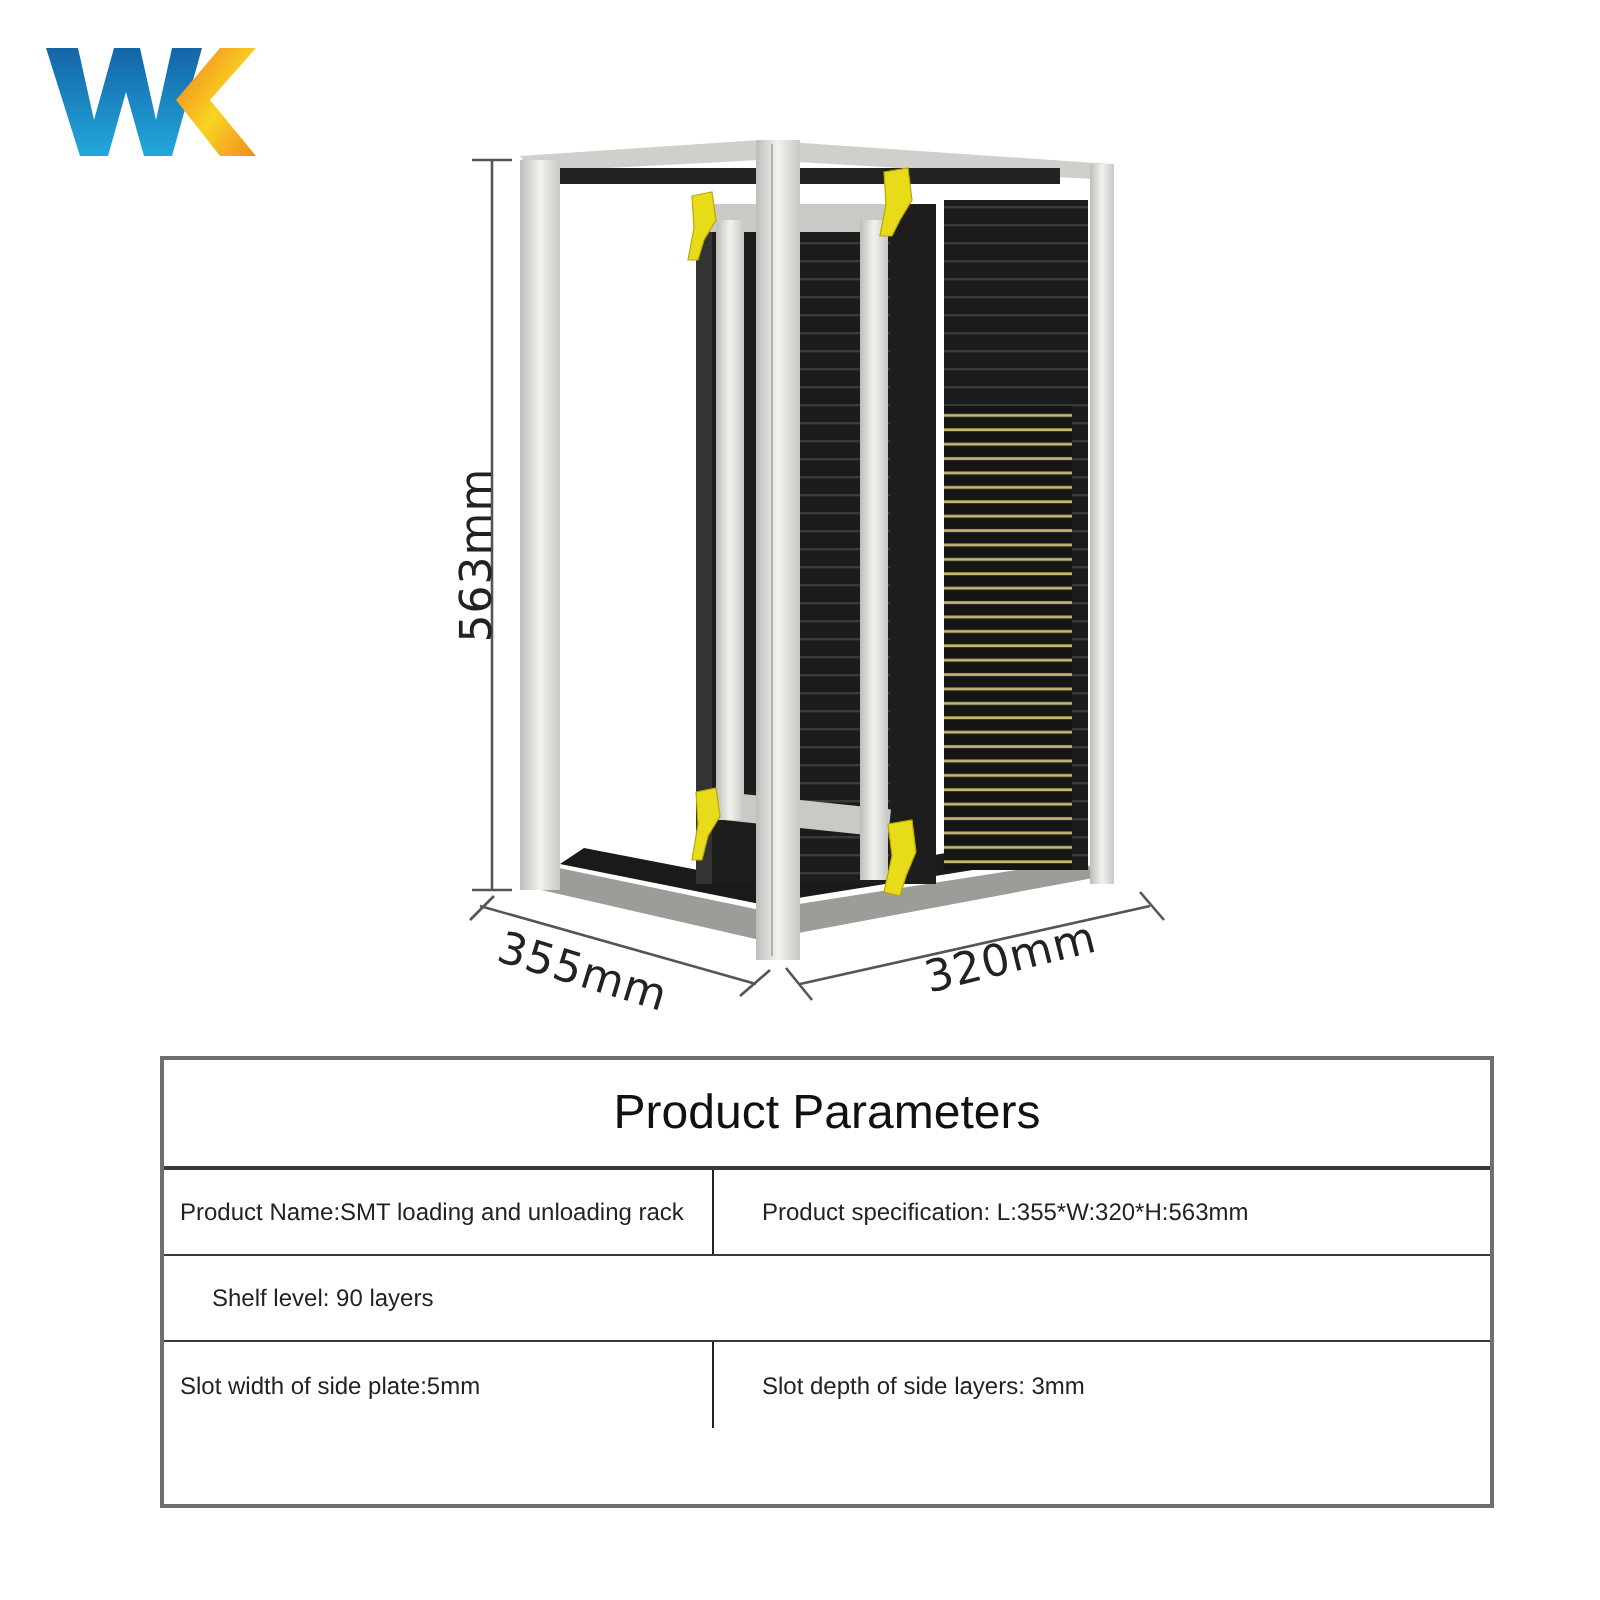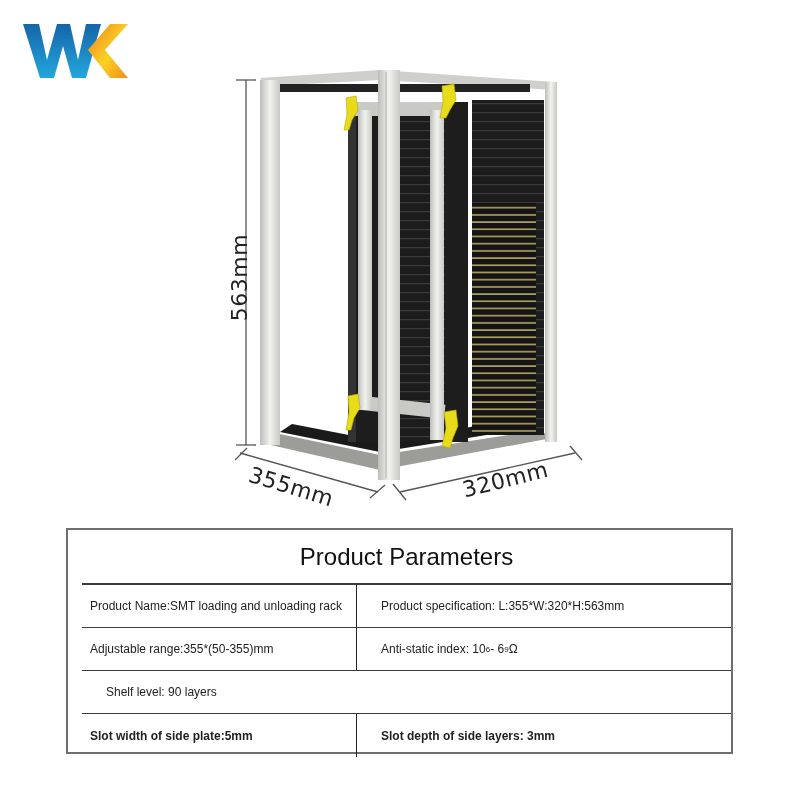--- a/index.html
+++ b/index.html
@@ -3,25 +3,25 @@
 <meta charset="utf-8">
 <style>
   html, body { margin: 0; padding: 0; background: #ffffff; }
   body { width: 800px; height: 800px; position: relative; overflow: hidden; font-family: "Liberation Sans", sans-serif; color: #111; }
   .logo { position: absolute; left: 22px; top: 20px; width: 108px; height: 62px; }
   .product-figure { position: absolute; left: 210px; top: 60px; width: 380px; height: 450px; }
   .dim-label { position: absolute; font-family: "DejaVu Sans", sans-serif; font-size: 22px; color: #222; white-space: nowrap; letter-spacing: 0.5px; }
   .dim-height { left: 194px; top: 265px; transform: rotate(-90deg); transform-origin: center; width: 90px; text-align: center; }
   .dim-depth { left: 253px; top: 462px; transform: rotate(17deg); transform-origin: left top; }
   .dim-width { left: 460px; top: 478px; transform: rotate(-14deg); transform-origin: left top; }
-  .params-table { position: absolute; left: 66px; top: 528px; width: 667px; height: 226px; border: 2px solid #6f6f6f; box-sizing: border-box; border-collapse: collapse; padding-left: 14px; }
+  .params-table { position: absolute; left: 80px; top: 528px; width: 667px; height: 226px; border: 2px solid #6f6f6f; box-sizing: border-box; border-collapse: collapse; }
   .params-title-row { height: 53px; border-bottom: 2px solid #3a3a3a; display: flex; align-items: center; justify-content: center; }
   .params-title { font-size: 24px; color: #111; }
   .params-row { display: flex; height: 43px; border-bottom: 1.5px solid #3a3a3a; box-sizing: border-box; }
-  .params-row:last-child { border-bottom: none; font-weight: bold; }
+  .params-row:last-child { border-bottom: none; }
   .params-cell { display: flex; align-items: center; padding-left: 8px; font-size: 12px; color: #222; box-sizing: border-box; }
   .params-cell.left { width: 275px; border-right: 1.5px solid #222; }
   .params-cell.right { flex: 1; padding-left: 24px; }
   sup { font-size: 8px; }
 </style>
 </head>
 <body>
 
 <svg class="logo" viewBox="0 0 108 62" xmlns="http://www.w3.org/2000/svg">
   <defs>
@@ -113,29 +113,19 @@
 
 <div class="params-table">
   <div class="params-title-row">
     <span class="params-title">Product Parameters</span>
   </div>
   <div class="params-row">
     <div class="params-cell left">Product Name:SMT loading and unloading rack</div>
     <div class="params-cell right">Product specification: L:355*W:320*H:563mm</div>
   </div>
   <div class="params-row">
-    <div class="params-cell left">Adjustable range:355*(50-355)mm</div>
-    <div class="params-cell right">
-      <span>Anti-static index: 10</span>
-        <sup>6</sup>
-        <span>- 6</span>
-        <sup>9</sup>
-        <span>Ω</span>
-    </div>
-  </div>
-  <div class="params-row">
     <div class="params-cell right">Shelf level: 90 layers</div>
   </div>
   <div class="params-row">
     <div class="params-cell left">Slot width of side plate:5mm</div>
     <div class="params-cell right">Slot depth of side layers: 3mm</div>
   </div>
 </div>
 
 </body></html>

